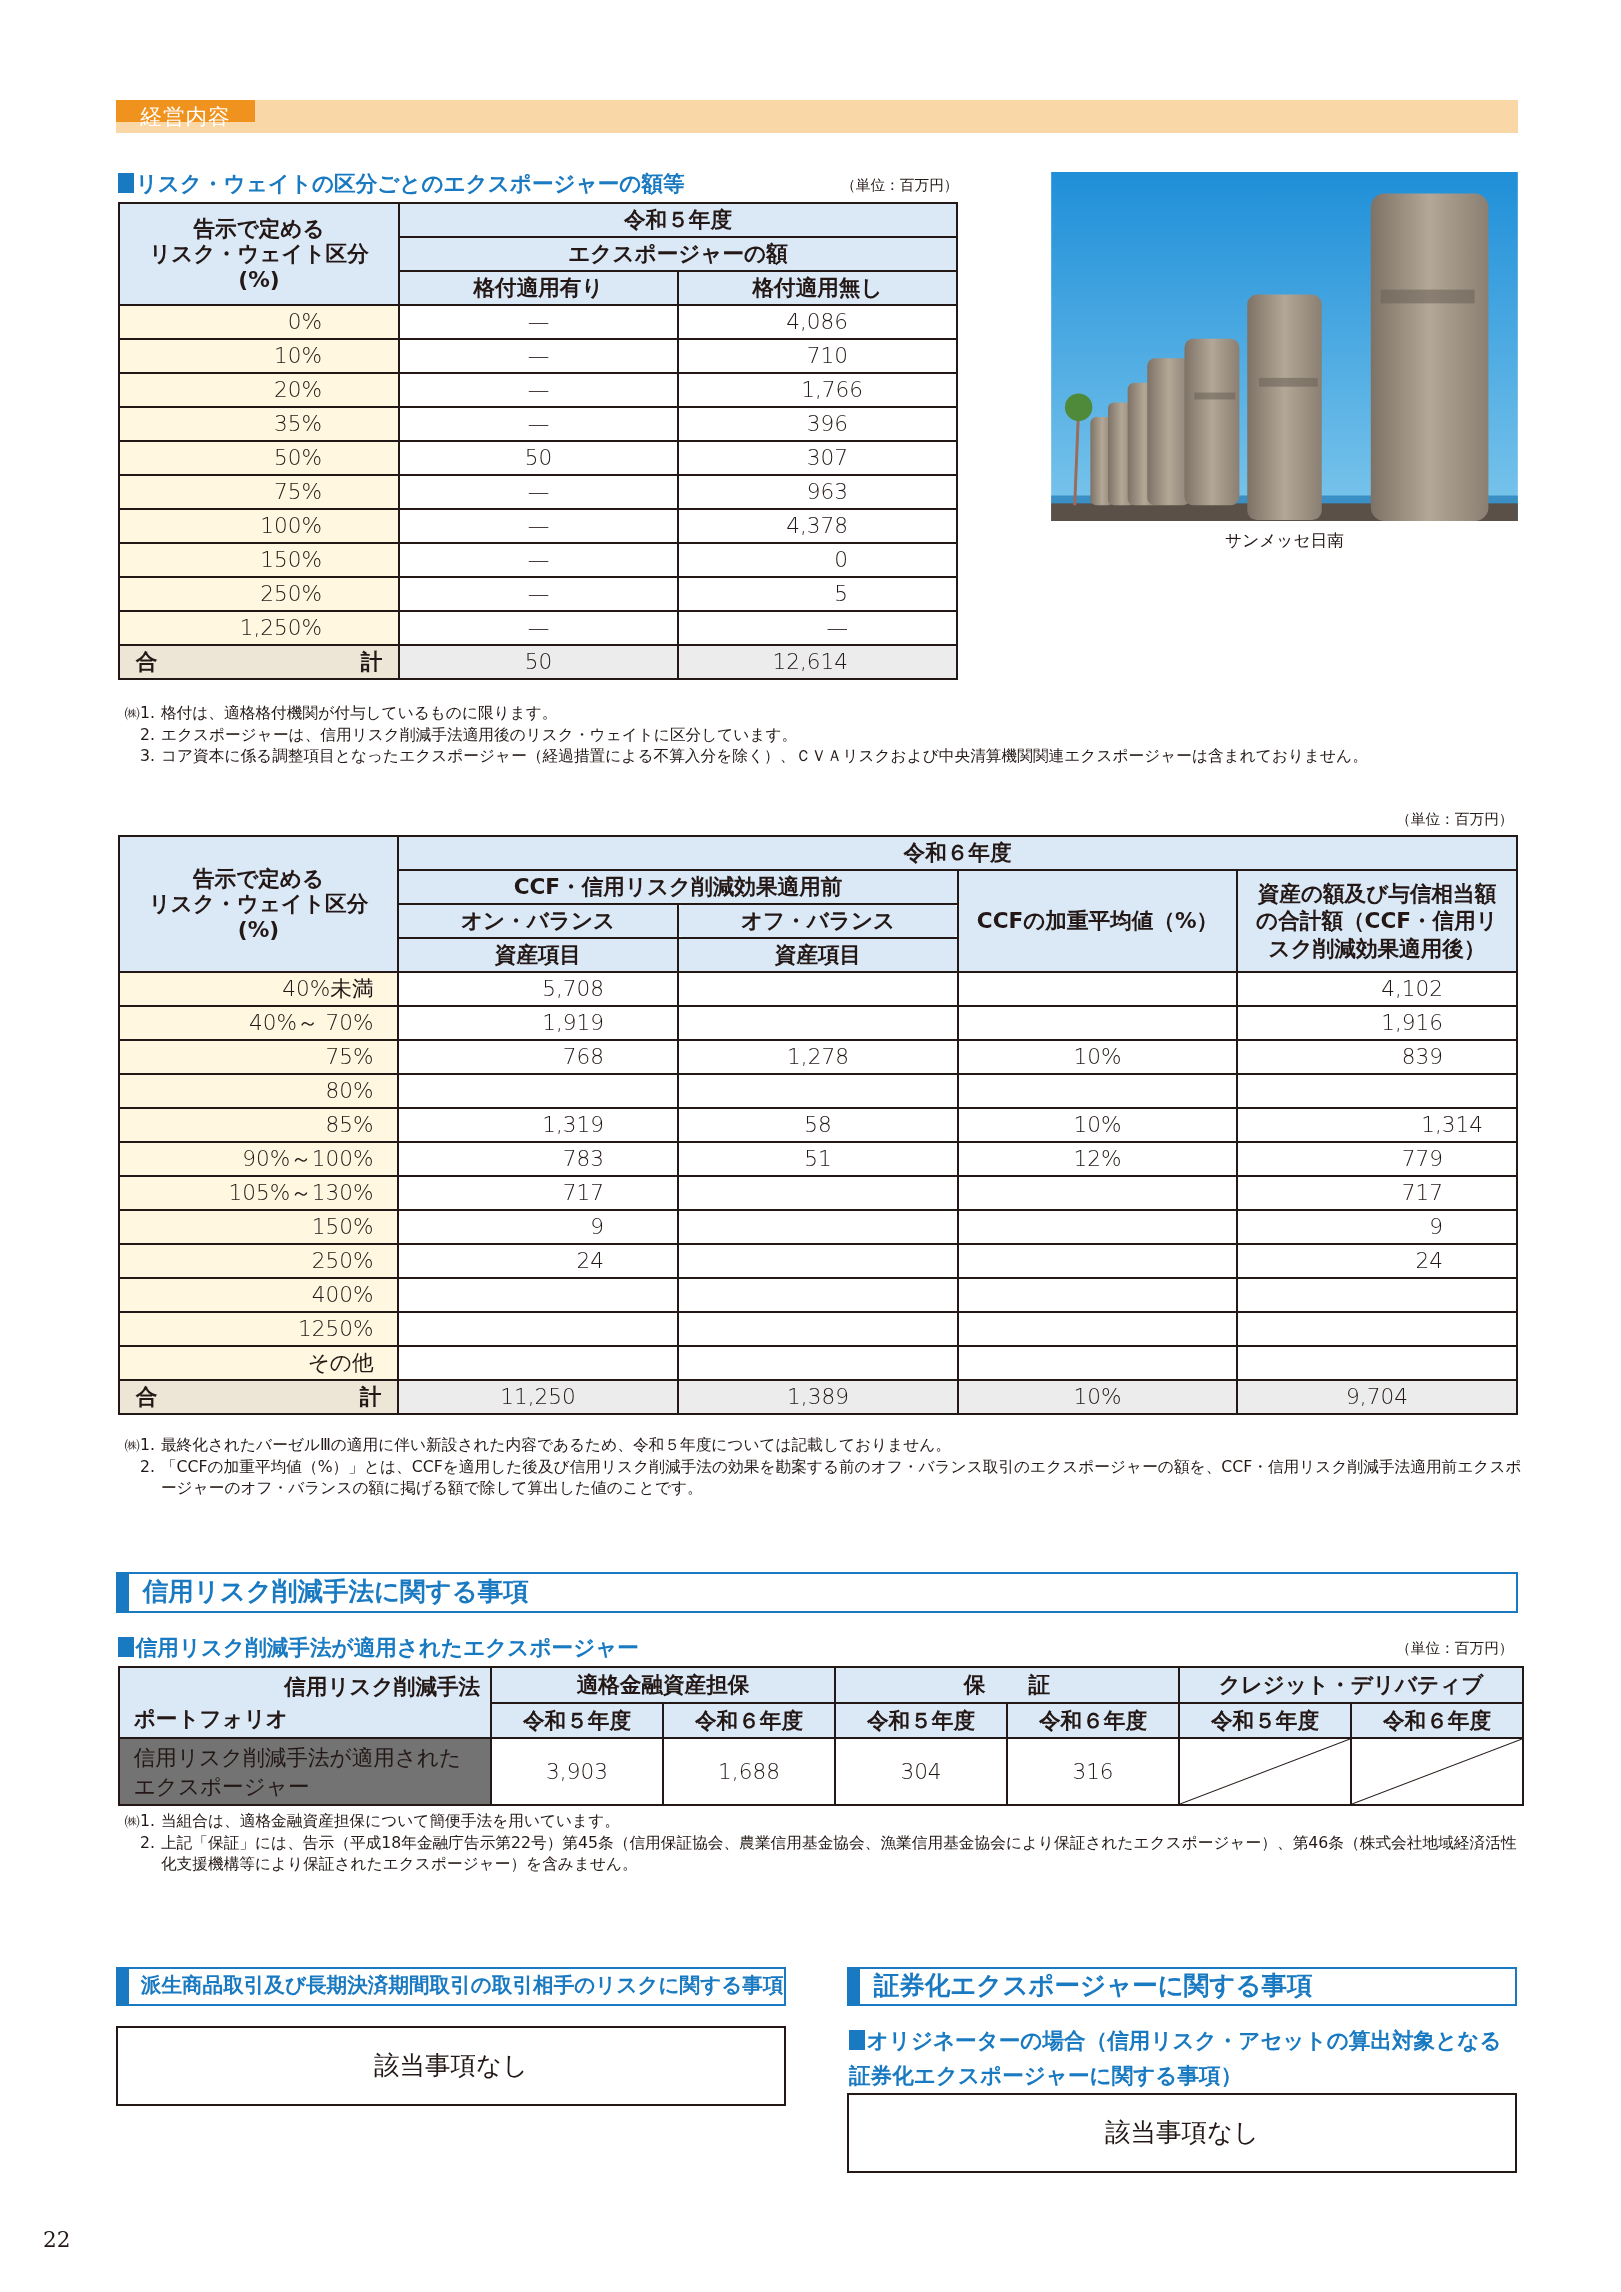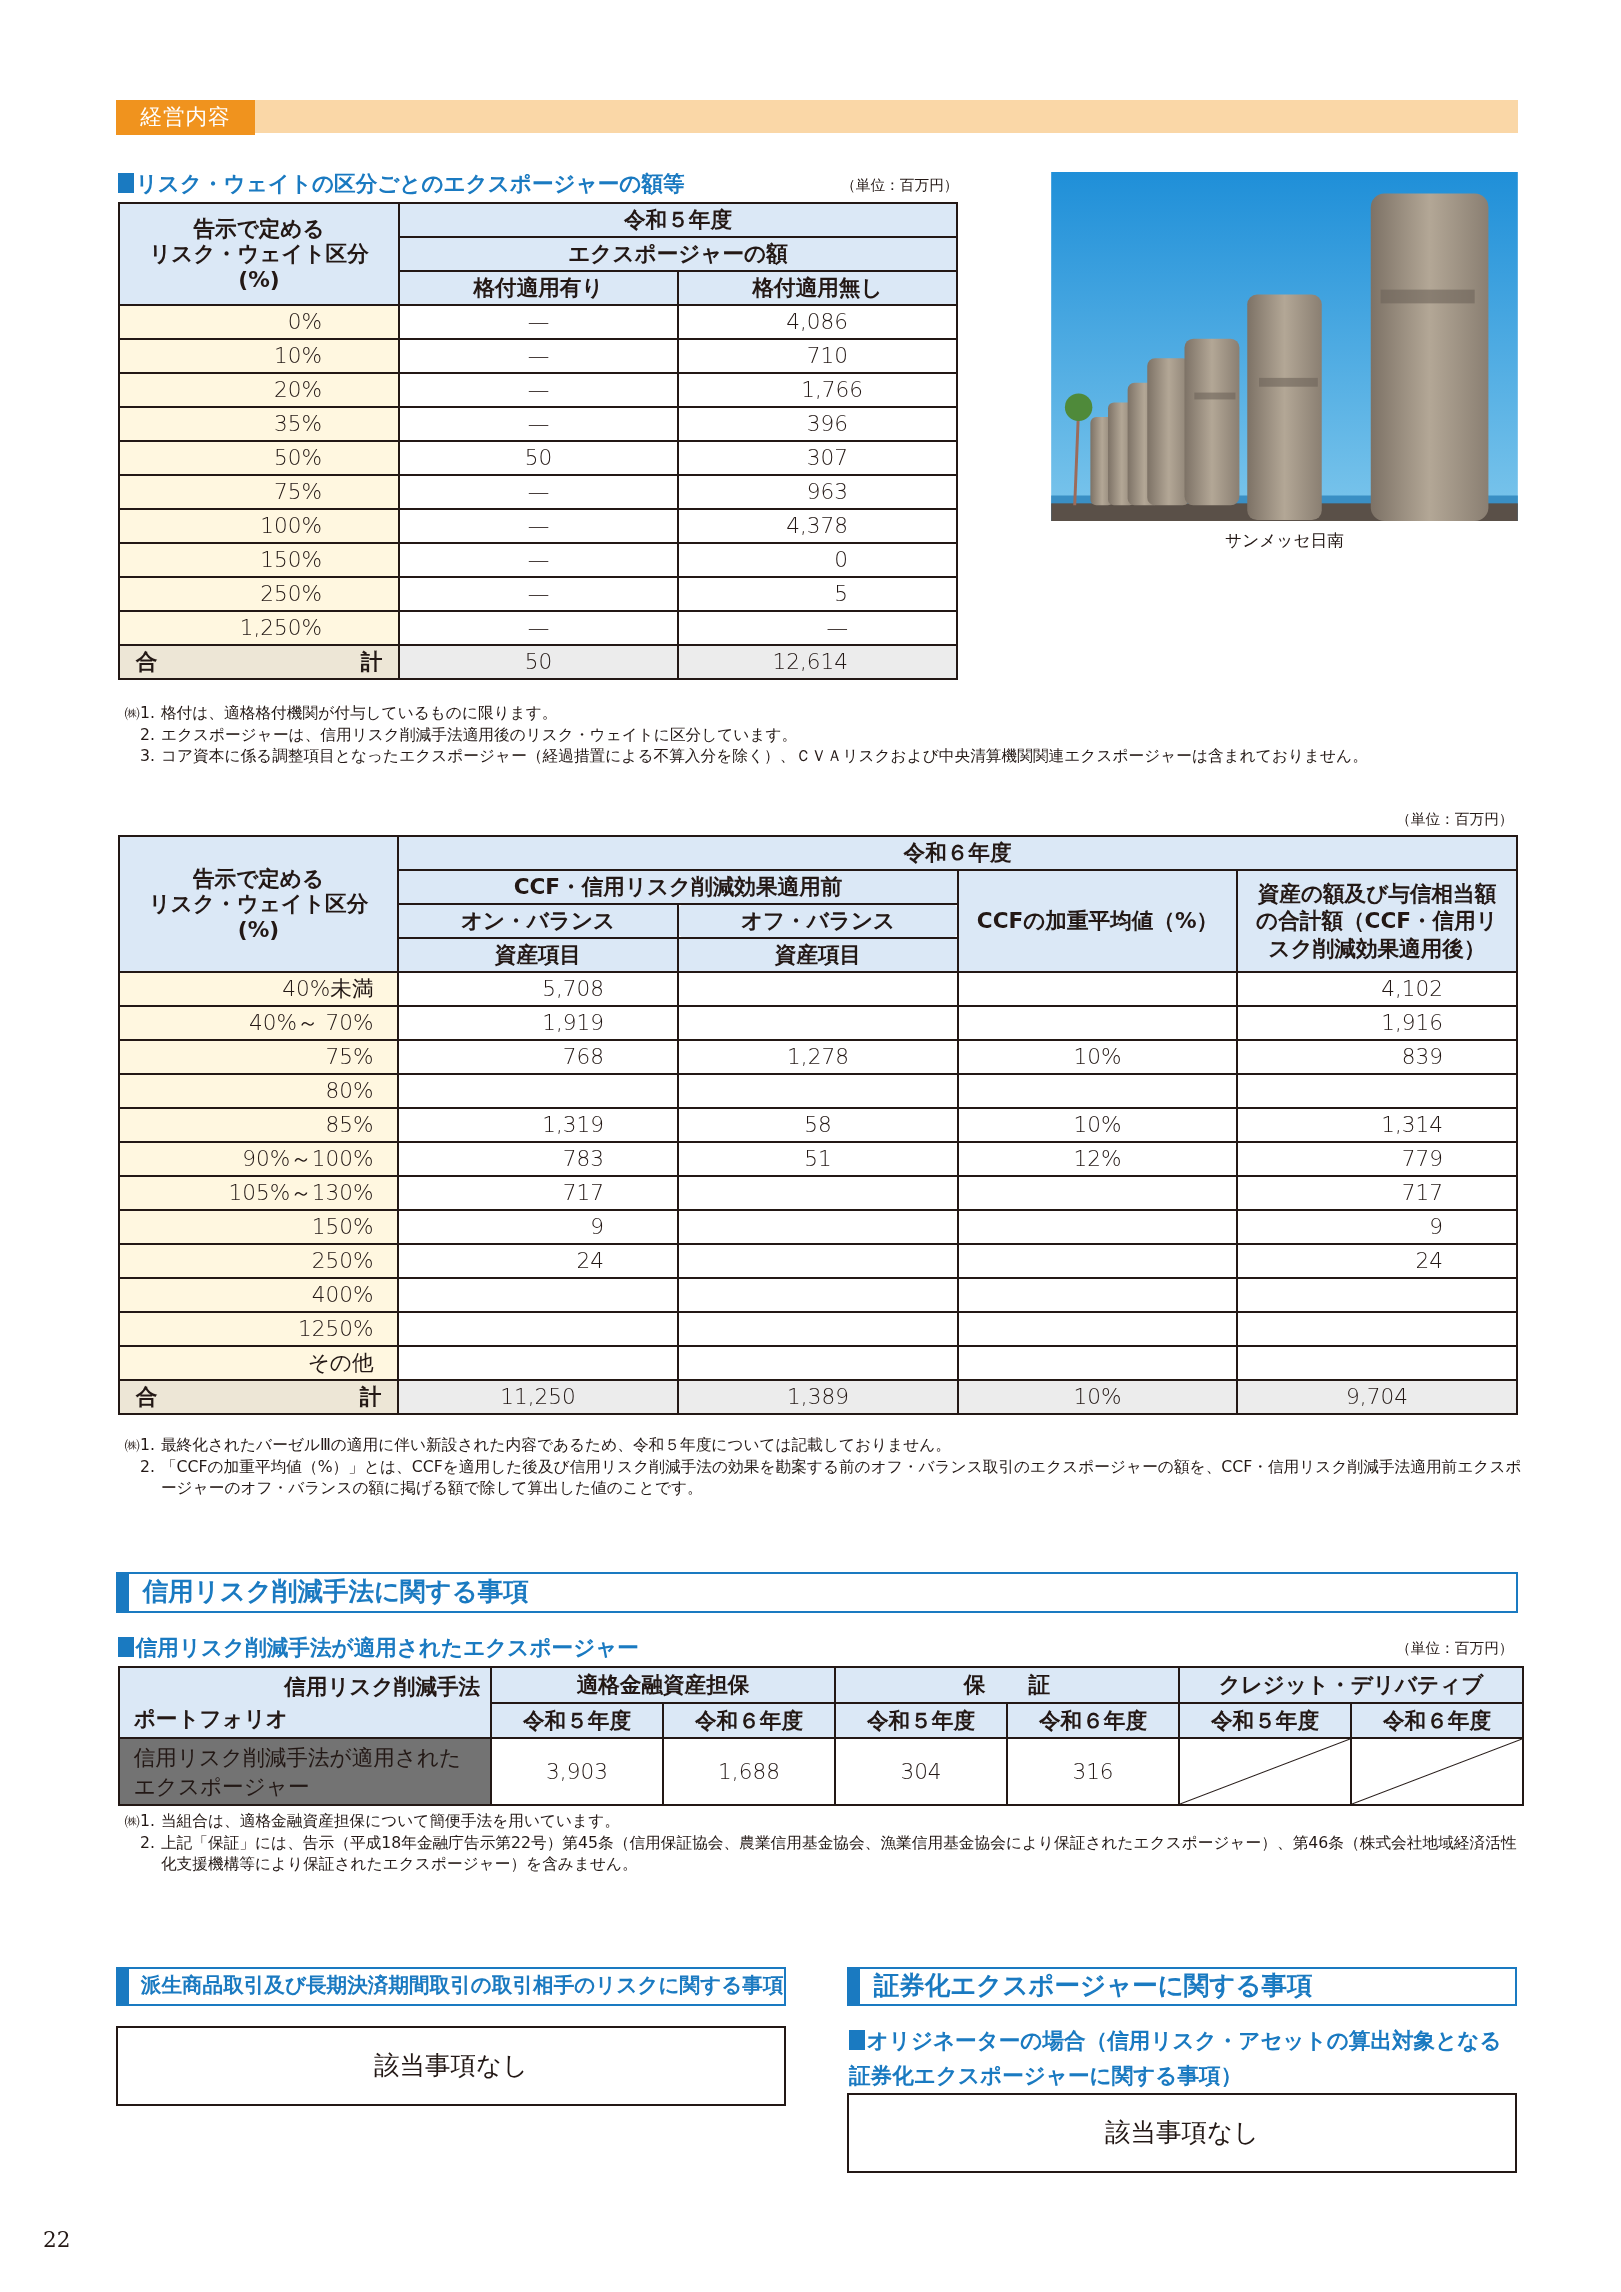--- a/index.html
+++ b/index.html
@@ -2,21 +2,21 @@
 <html><head>
 <meta charset="utf-8">
 <style>
   html, body { margin: 0; padding: 0; background: #ffffff; }
   body { width: 1621px; height: 2293px; position: relative; overflow: hidden;
          font-family: "DejaVu Sans", "Liberation Sans", sans-serif; color: #231815; }
   .abs { position: absolute; }
 
   
   .band { left: 116px; top: 100px; width: 1402px; height: 33px; background: #fad7a7; }
-  .band-tag { left: 116px; top: 100px; width: 139px; height: 35px; background: #f0931e;
+  .band-tag { left: 116px; top: 100px; width: 139px; height: 22px; background: #f0931e;
               color: #fff; font-size: 21.6px; line-height: 33px; text-align: center; letter-spacing: 1px; }
 
   .subhead { font-size: 21.6px; font-weight: bold; color: #1a7ac1; white-space: nowrap; }
   .subhead .sq { display: inline-block; width: 15.7px; height: 19.6px; background: #1a7ac1;
                  vertical-align: -2px; margin-right: 2px; }
   .unit { font-size: 14.7px; color: #231815; white-space: nowrap; }
 
   table.t { border-collapse: collapse; position: absolute; table-layout: fixed; }
   table.t td { border: 2px solid #231815; font-size: 21.6px; text-align: center; padding: 0;
                height: 32px; line-height: 25.5px; font-weight: 300; }
@@ -243,21 +243,21 @@
         <td class="num" style="padding-right:73px;"></td>
         <td></td>
         <td></td>
         <td class="num" style="padding-right:73px;"></td>
       </tr>
       <tr>
         <td class="lbl" style="padding-right:23.5px;">85%</td>
         <td class="num" style="padding-right:73px;">1,319</td>
         <td>58</td>
         <td>10%</td>
-        <td class="num" style="padding-right:73px;">1,314</td>
+        <td class="num" style="padding-right:33px;">1,314</td>
       </tr>
       <tr>
         <td class="lbl" style="padding-right:23.5px;">90%～100%</td>
         <td class="num" style="padding-right:73px;">783</td>
         <td>51</td>
         <td>12%</td>
         <td class="num" style="padding-right:73px;">779</td>
       </tr>
       <tr>
         <td class="lbl" style="padding-right:23.5px;">105%～130%</td>

